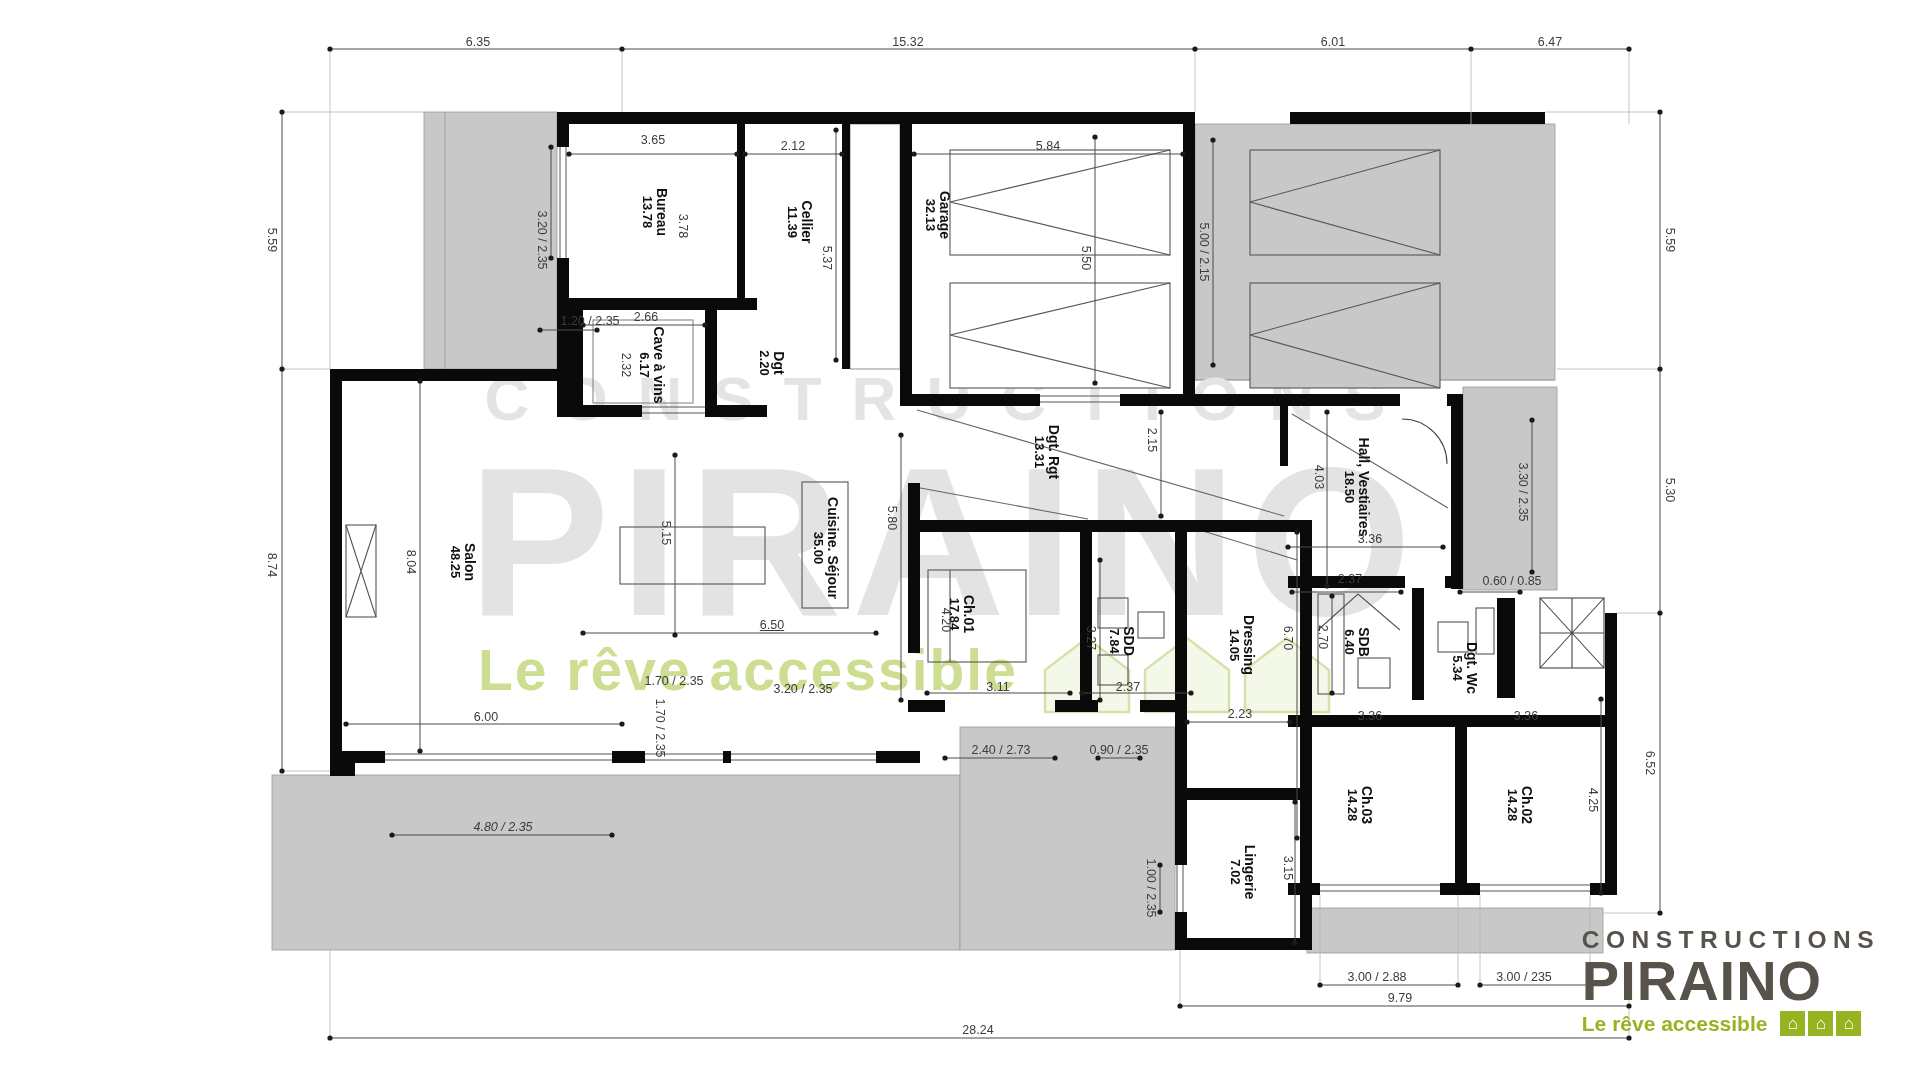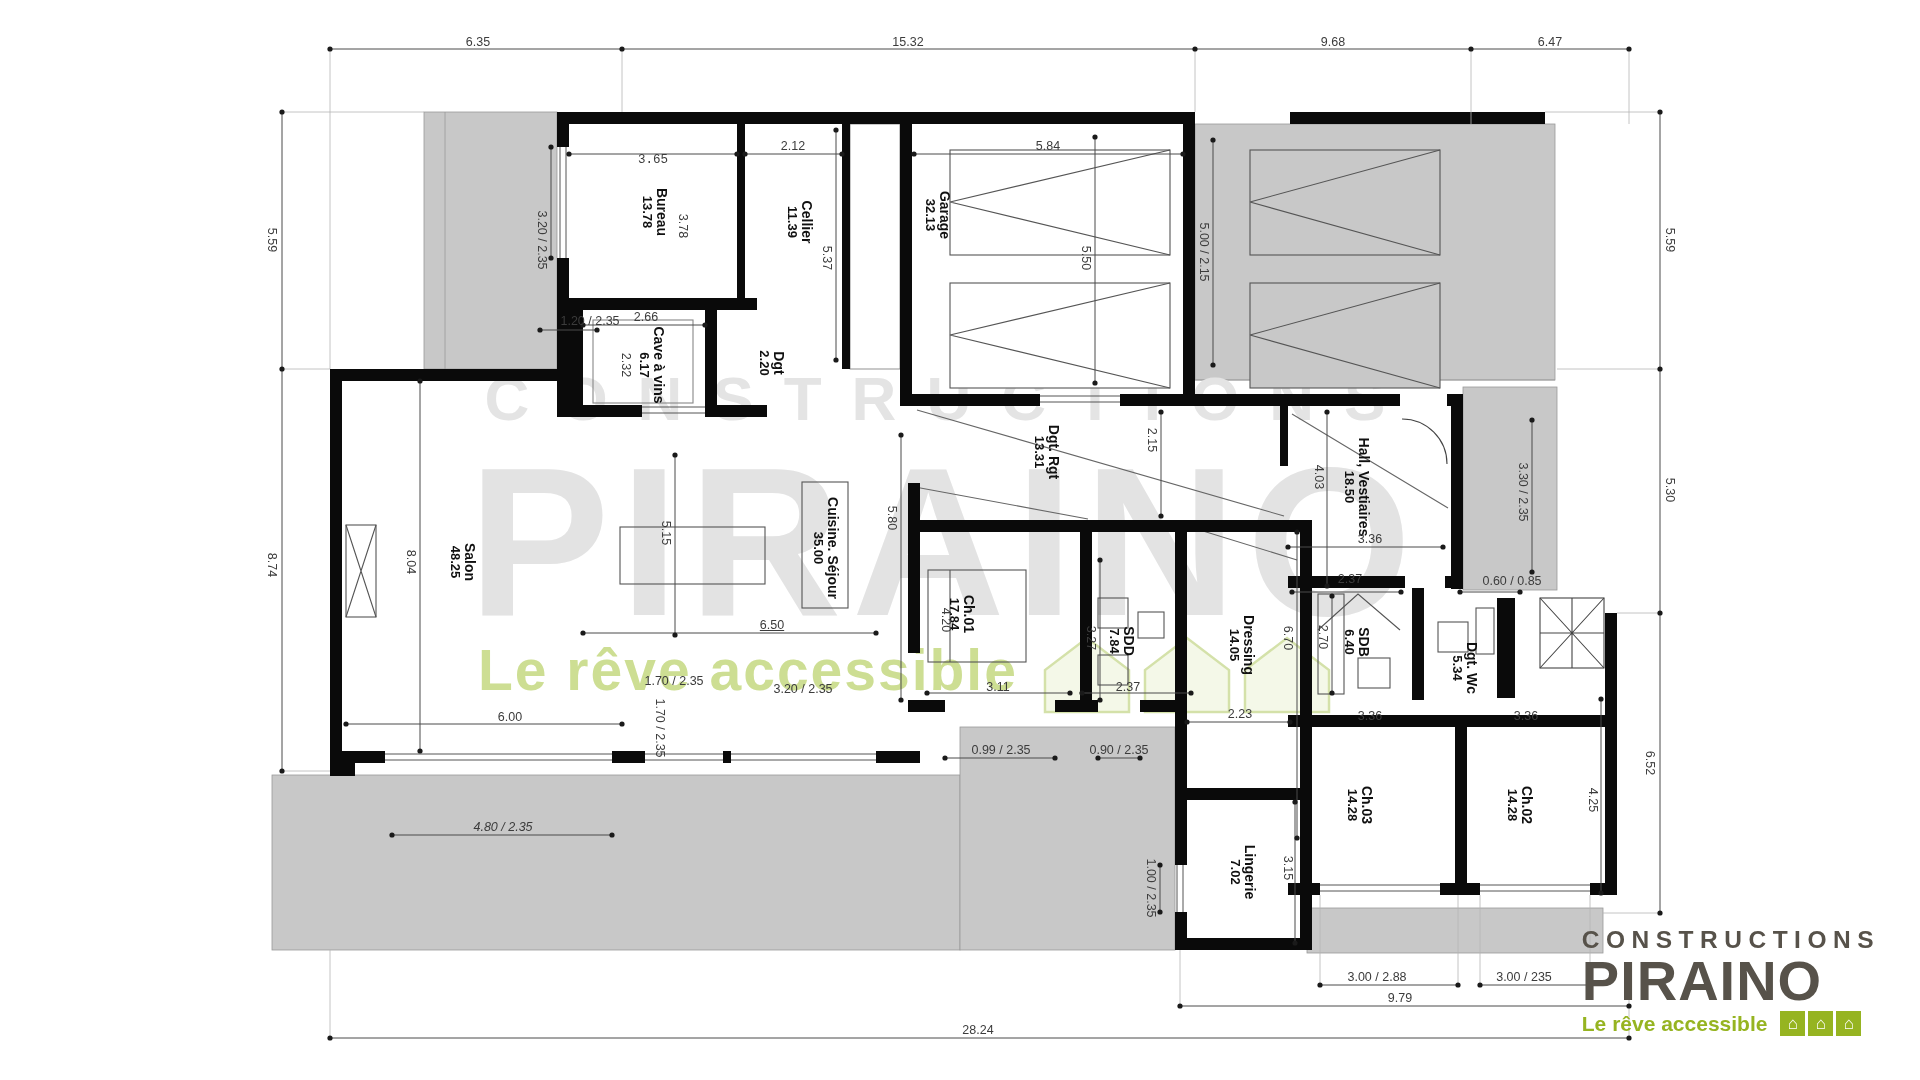--- a/index.html
+++ b/index.html
@@ -384,30 +384,30 @@
       <div class="room rot" style="left: 1360px; top: 805px;">
         <div class="rname">Ch.03</div>
         <div class="rarea">14.28</div>
       </div>
       <div class="room rot" style="left: 1520px; top: 805px;">
         <div class="rname">Ch.02</div>
         <div class="rarea">14.28</div>
       </div>
       <div class="dim norot" style="left: 478px; top: 42px;">6.35</div>
       <div class="dim norot" style="left: 908px; top: 42px;">15.32</div>
-      <div class="dim norot" style="left: 1333px; top: 42px;">9.68</div>
+      <div class="dim norot" style="left: 1333px; top: 42px;">6.01</div>
       <div class="dim norot" style="left: 1550px; top: 42px;">6.47</div>
       <div class="dim rot" style="left: 272px; top: 240px;">5.59</div>
       <div class="dim rot" style="left: 272px; top: 565px;">8.74</div>
       <div class="dim rot" style="left: 1670px; top: 240px;">5.59</div>
       <div class="dim rot" style="left: 1670px; top: 490px;">5.30</div>
       <div class="dim rot" style="left: 1650px; top: 763px;">6.52</div>
       <div class="dim norot" style="left: 978px; top: 1030px;">28.24</div>
       <div class="dim norot" style="left: 1400px; top: 998px;">9.79</div>
-      <div class="dim norot" style="left: 653px; top: 160px; font-family: Liberation Mono, monospace;">3.65</div>
+      <div class="dim norot" style="left: 653px; top: 140px;">3.65</div>
       <div class="dim norot" style="left: 793px; top: 146px;">2.12</div>
       <div class="dim norot" style="left: 1048px; top: 146px;">5.84</div>
       <div class="dim rot" style="left: 1086px; top: 258px;">5.50</div>
       <div class="dim rot" style="left: 1204px; top: 252px;">5.00 / 2.15</div>
       <div class="dim rot" style="left: 827px; top: 258px;">5.37</div>
       <div class="dim rot" style="left: 683px; top: 226px;">3.78</div>
       <div class="dim rot" style="left: 542px; top: 240px;">3.20 / 2.35</div>
       <div class="dim norot" style="left: 590px; top: 321px;">1.20 / 2.35</div>
       <div class="dim norot" style="left: 646px; top: 317px;">2.66</div>
       <div class="dim rot" style="left: 626px; top: 365px;">2.32</div>
@@ -426,22 +426,22 @@
       <div class="dim norot" style="left: 1350px; top: 579px;">2.37</div>
       <div class="dim rot" style="left: 1323px; top: 637px;">2.70</div>
       <div class="dim norot" style="left: 998px; top: 687px;">3.11</div>
       <div class="dim norot" style="left: 1128px; top: 687px;">2.37</div>
       <div class="dim norot" style="left: 1240px; top: 714px;">2.23</div>
       <div class="dim norot" style="left: 1370px; top: 716px;">3.36</div>
       <div class="dim norot" style="left: 1526px; top: 716px;">3.36</div>
       <div class="dim norot" style="left: 674px; top: 681px;">1.70 / 2.35</div>
       <div class="dim rot" style="left: 660px; top: 728px;">1.70 / 2.35</div>
       <div class="dim norot" style="left: 803px; top: 689px;">3.20 / 2.35</div>
-      <div class="dim norot" style="left: 486px; top: 717px; margin-left: 24px;">6.00</div>
-      <div class="dim norot" style="left: 1001px; top: 750px;">0.99 / 2.35</div>
+      <div class="dim norot" style="left: 486px; top: 717px;">6.00</div>
+      <div class="dim norot" style="left: 1001px; top: 750px;">2.40 / 2.73</div>
       <div class="dim norot" style="left: 1119px; top: 750px;">0.90 / 2.35</div>
       <div class="dim rot" style="left: 1151px; top: 888px;">1.00 / 2.35</div>
       <div class="dim rot" style="left: 1288px; top: 868px;">3.15</div>
       <div class="dim norot" style="left: 503px; top: 827px; font-style: italic;">4.80 / 2.35</div>
       <div class="dim rot" style="left: 1593px; top: 800px;">4.25</div>
       <div class="dim norot" style="left: 1377px; top: 977px;">3.00 / 2.88</div>
       <div class="dim norot" style="left: 1524px; top: 977px;">3.00 / 235</div>
     </div>
 
   

